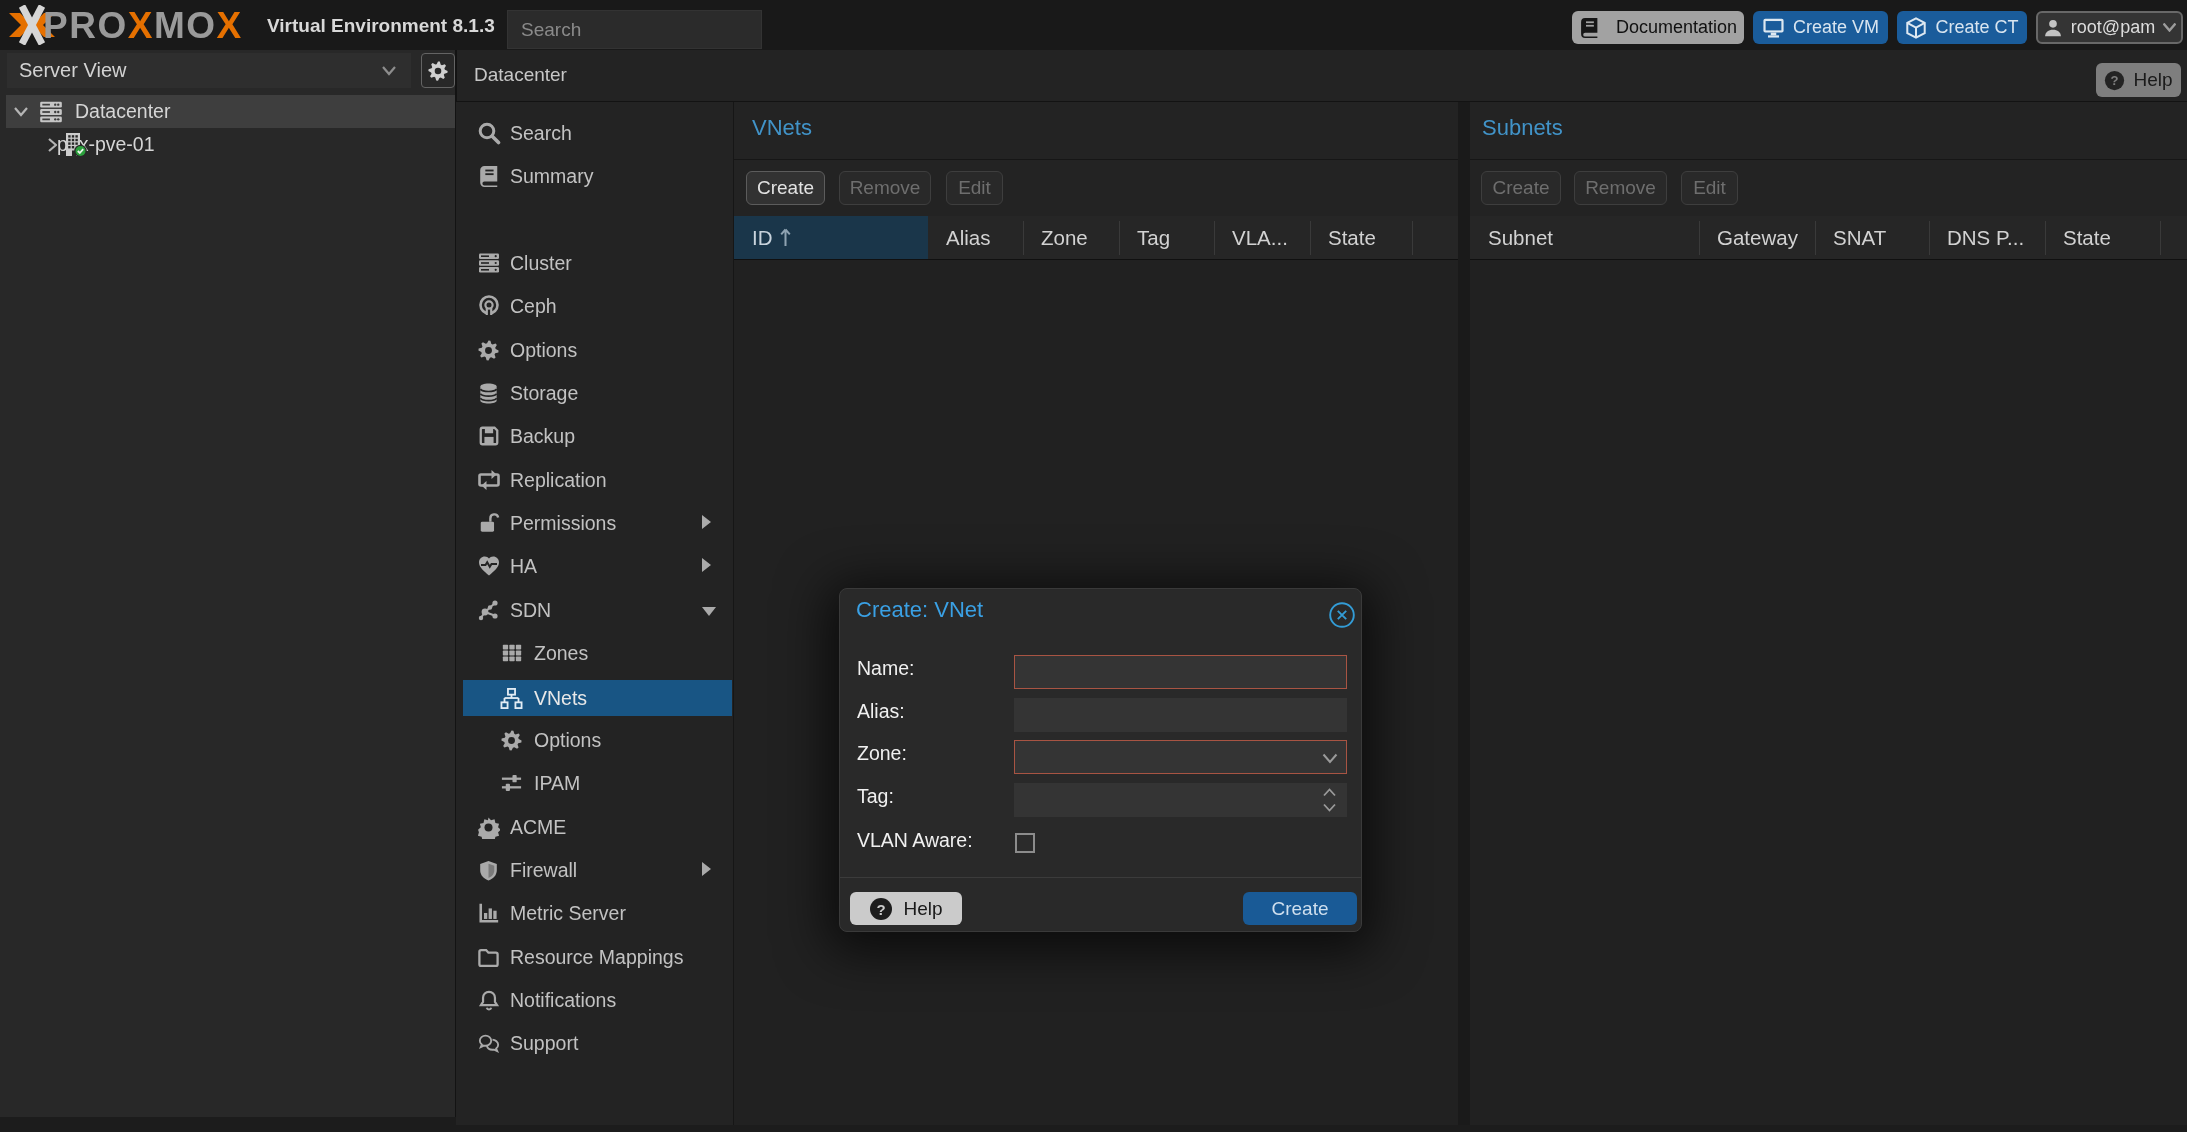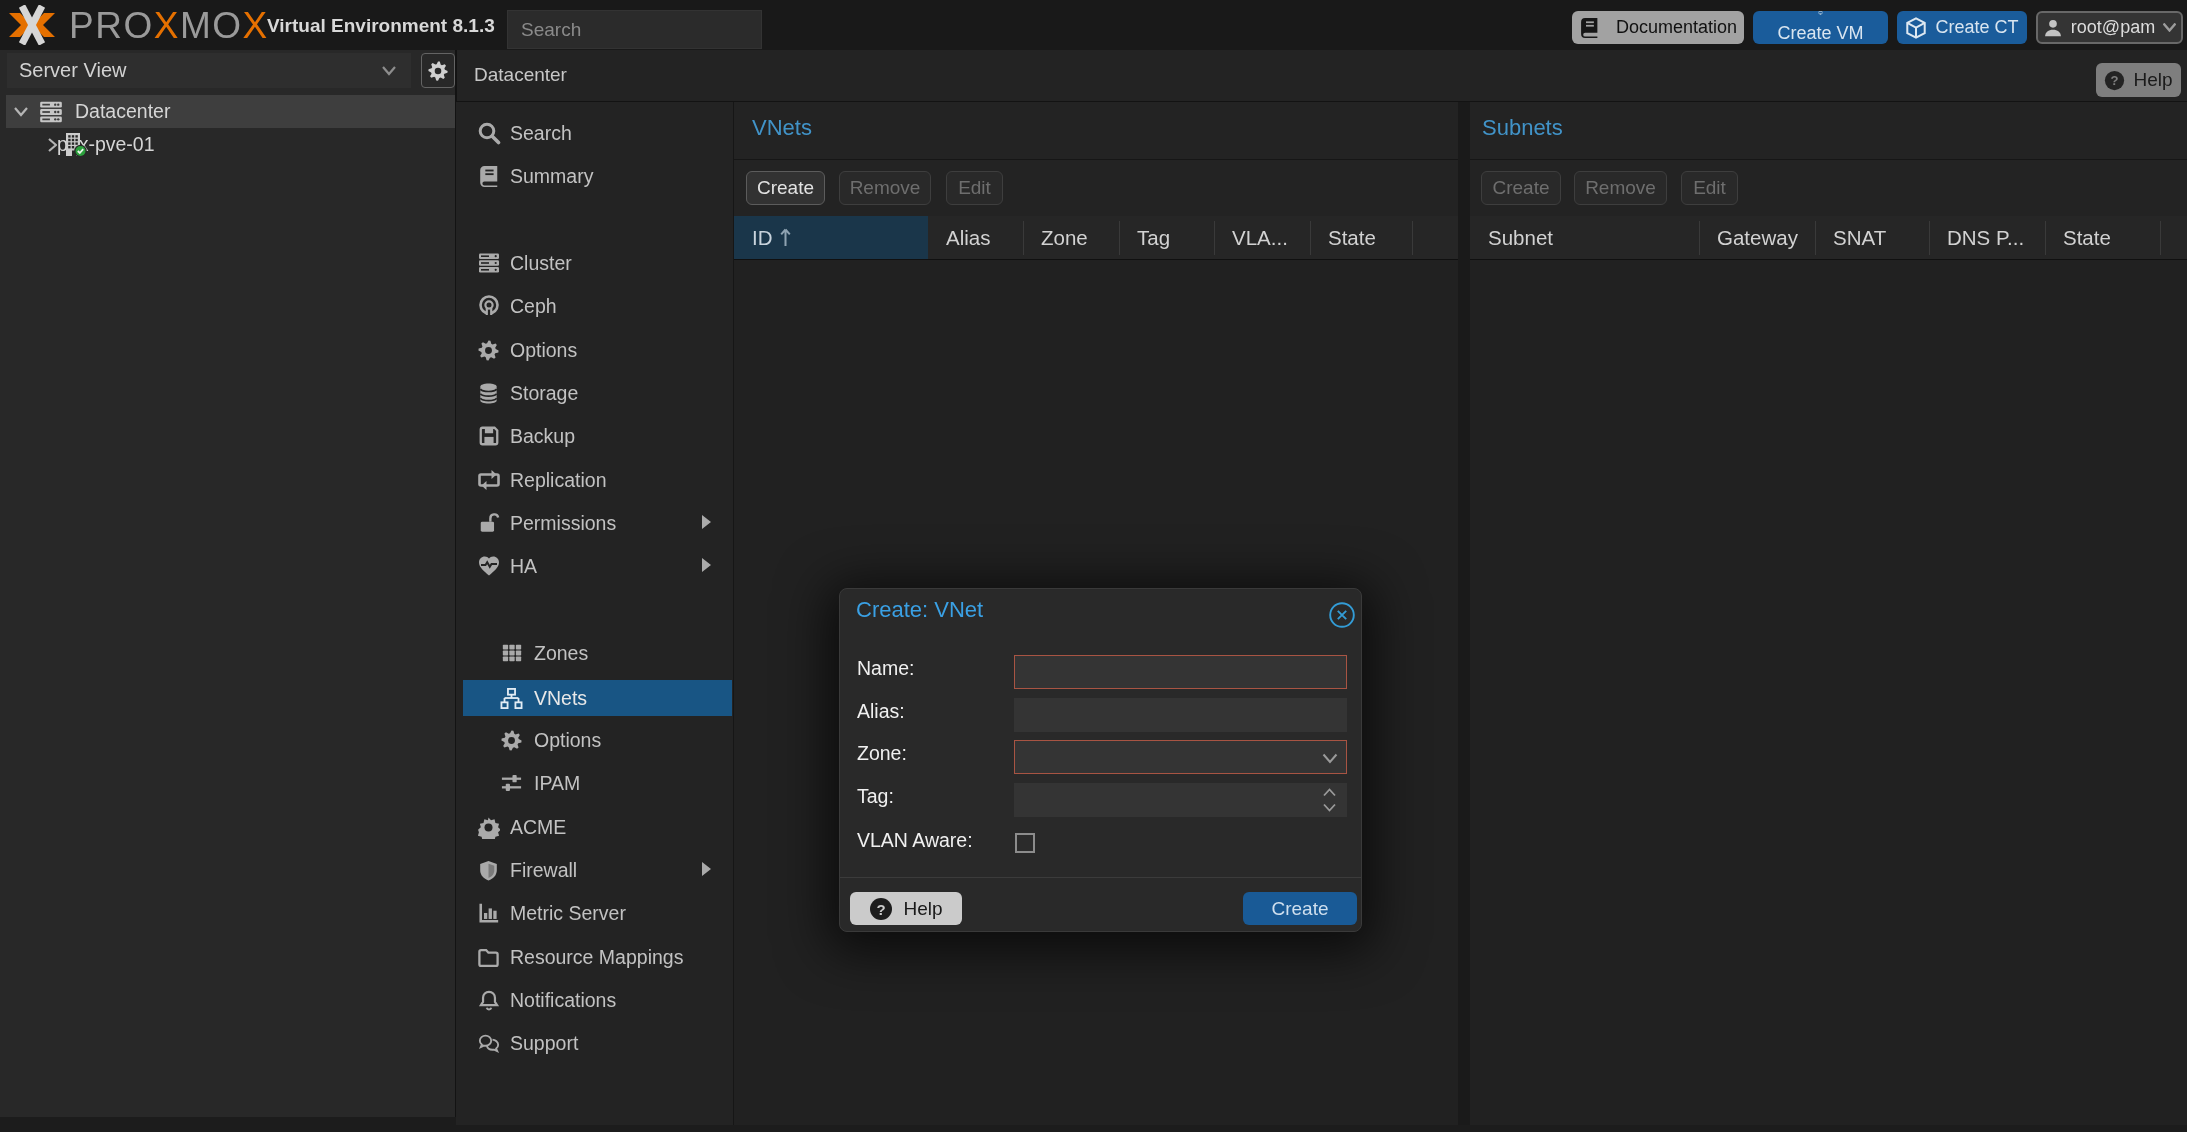--- a/index.html
+++ b/index.html
@@ -1,27 +1,27 @@
 <!DOCTYPE html>
 <html><head>
 <meta charset="utf-8">
 <style>
   html,body{margin:0;padding:0;background:#1c1c1c;width:2187px;height:1132px;overflow:hidden;}
   *{box-sizing:border-box;font-family:"Liberation Sans",sans-serif;}
   .abs{position:absolute;}
   #page{position:relative;width:2187px;height:1132px;background:#1c1c1c;}
   
   #topbar{left:0;top:0;width:2187px;height:50px;background:#191919;}
-  #logotxt{left:69px;top:5px;font-size:37px;font-weight:normal;color:#9a9a9a;letter-spacing:1.5px;}
+  #logotxt{left:43px;top:5px;font-size:37px;font-weight:bold;color:#9a9a9a;letter-spacing:1.5px;}
   #logotxt .ox{color:#e57000;}
   #vetxt{left:267px;top:15px;font-size:19px;font-weight:bold;color:#d8d8d8;}
   #searchbox{left:507px;top:10px;width:255px;height:39px;background:#2b2b2b;border:1px solid #333;color:#8a8a8a;font-size:19px;line-height:37px;padding-left:13px;}
   .tbbtn{position:absolute;top:11px;height:33px;border-radius:6px;font-size:18px;display:flex;align-items:center;justify-content:center;gap:8px;}
   #btndoc{left:1572px;width:172px;background:#a2a2a2;color:#111;gap:16px;}
-  #btnvm{left:1753px;width:135px;background:#1a5c9b;color:#d9e5f0;flex-direction:column;}
+  #btnvm{left:1753px;width:135px;background:#1a5c9b;color:#d9e5f0;}
   #btnct{left:1897px;width:130px;background:#1a5c9b;color:#d9e5f0;}
   #btnuser{left:2036px;width:147px;background:#343434;border:2px solid #686868;color:#dcdcdc;}
   
   #cheader{left:456px;top:50px;width:1731px;height:52px;background:#232323;border-left:1px solid #131313;border-bottom:1px solid #131313;}
   #dctitle{left:474px;top:64px;font-size:19px;color:#c7c7c7;}
   #helptop{left:2096px;top:63px;width:85px;height:34px;background:#7e7e7e;border-radius:6px;color:#1a1a1a;font-size:19px;display:flex;align-items:center;justify-content:center;gap:8px;position:absolute;}
   
   #treepanel{left:0;top:50px;width:456px;height:1067px;background:#282828;border-right:1px solid #131313;}
   #serverview{left:7px;top:3px;width:404px;height:35px;background:#2e2e2e;color:#d2d2d2;font-size:20px;line-height:35px;padding-left:12px;position:absolute;}
   #gearbtn{left:421px;top:3px;width:34px;height:35px;border:1px solid #646464;border-radius:4px;position:absolute;display:flex;align-items:center;justify-content:center;}
@@ -294,20 +294,42 @@
           <svg width="24" height="24" viewBox="0 0 24 24">
             <path fill="#aaaaaa" d="M12 21.5C7 17 2 13.2 2 8.4 2 5 4.6 2.5 7.8 2.5c1.8 0 3.3.8 4.2 2 .9-1.2 2.4-2 4.2-2 3.2 0 5.8 2.5 5.8 5.9 0 4.8-5 8.6-10 13.1z"></path>
             <path d="M4 11h4.5l1.7-2.8 2.6 4.6 1.7-2.8H20" fill="none" stroke="#232323" stroke-width="1.9"></path>
           </svg>
         </span>
         <span class="tx">HA</span>
         <span class="arr"><svg width="11" height="16" viewBox="0 0 11 16">
             <path d="M1 1l9 7-9 7z" fill="#aaaaaa"></path>
           </svg></span>
       </div>
+    <div class="nav" style="top:486px">
+        <span class="ic">
+          <svg width="24" height="24" viewBox="0 0 24 24">
+            <g stroke="#aaaaaa" stroke-width="2">
+              <line x1="8" y1="14" x2="17.5" y2="5.5"></line>
+              <line x1="8" y1="14" x2="17.5" y2="17.5"></line>
+              <line x1="8" y1="14" x2="4.5" y2="19"></line>
+            </g>
+            <g fill="#aaaaaa">
+              <circle cx="8" cy="14" r="3.4"></circle>
+              <circle cx="18" cy="5" r="2.6"></circle>
+              <circle cx="18" cy="18" r="2.6"></circle>
+              <circle cx="4" cy="20" r="2.2"></circle>
+              <circle cx="13" cy="9.5" r="2.2"></circle>
+            </g>
+          </svg>
+        </span>
+        <span class="tx">SDN</span>
+        <span class="arr"><svg width="16" height="11" viewBox="0 0 16 11">
+            <path d="M1 1l7 9 7-9z" fill="#aaaaaa"></path>
+          </svg></span>
+      </div>
     <div class="nav sub" style="top:529px">
         <span class="ic">
           <svg width="22" height="22" viewBox="0 0 24 24">
             <g fill="#aaaaaa">
               <rect x="2" y="3" width="5.8" height="5.2" rx="0.8"></rect>
               <rect x="9.1" y="3" width="5.8" height="5.2" rx="0.8"></rect>
               <rect x="16.2" y="3" width="5.8" height="5.2" rx="0.8"></rect>
               <rect x="2" y="9.4" width="5.8" height="5.2" rx="0.8"></rect>
               <rect x="9.1" y="9.4" width="5.8" height="5.2" rx="0.8"></rect>
               <rect x="16.2" y="9.4" width="5.8" height="5.2" rx="0.8"></rect>

